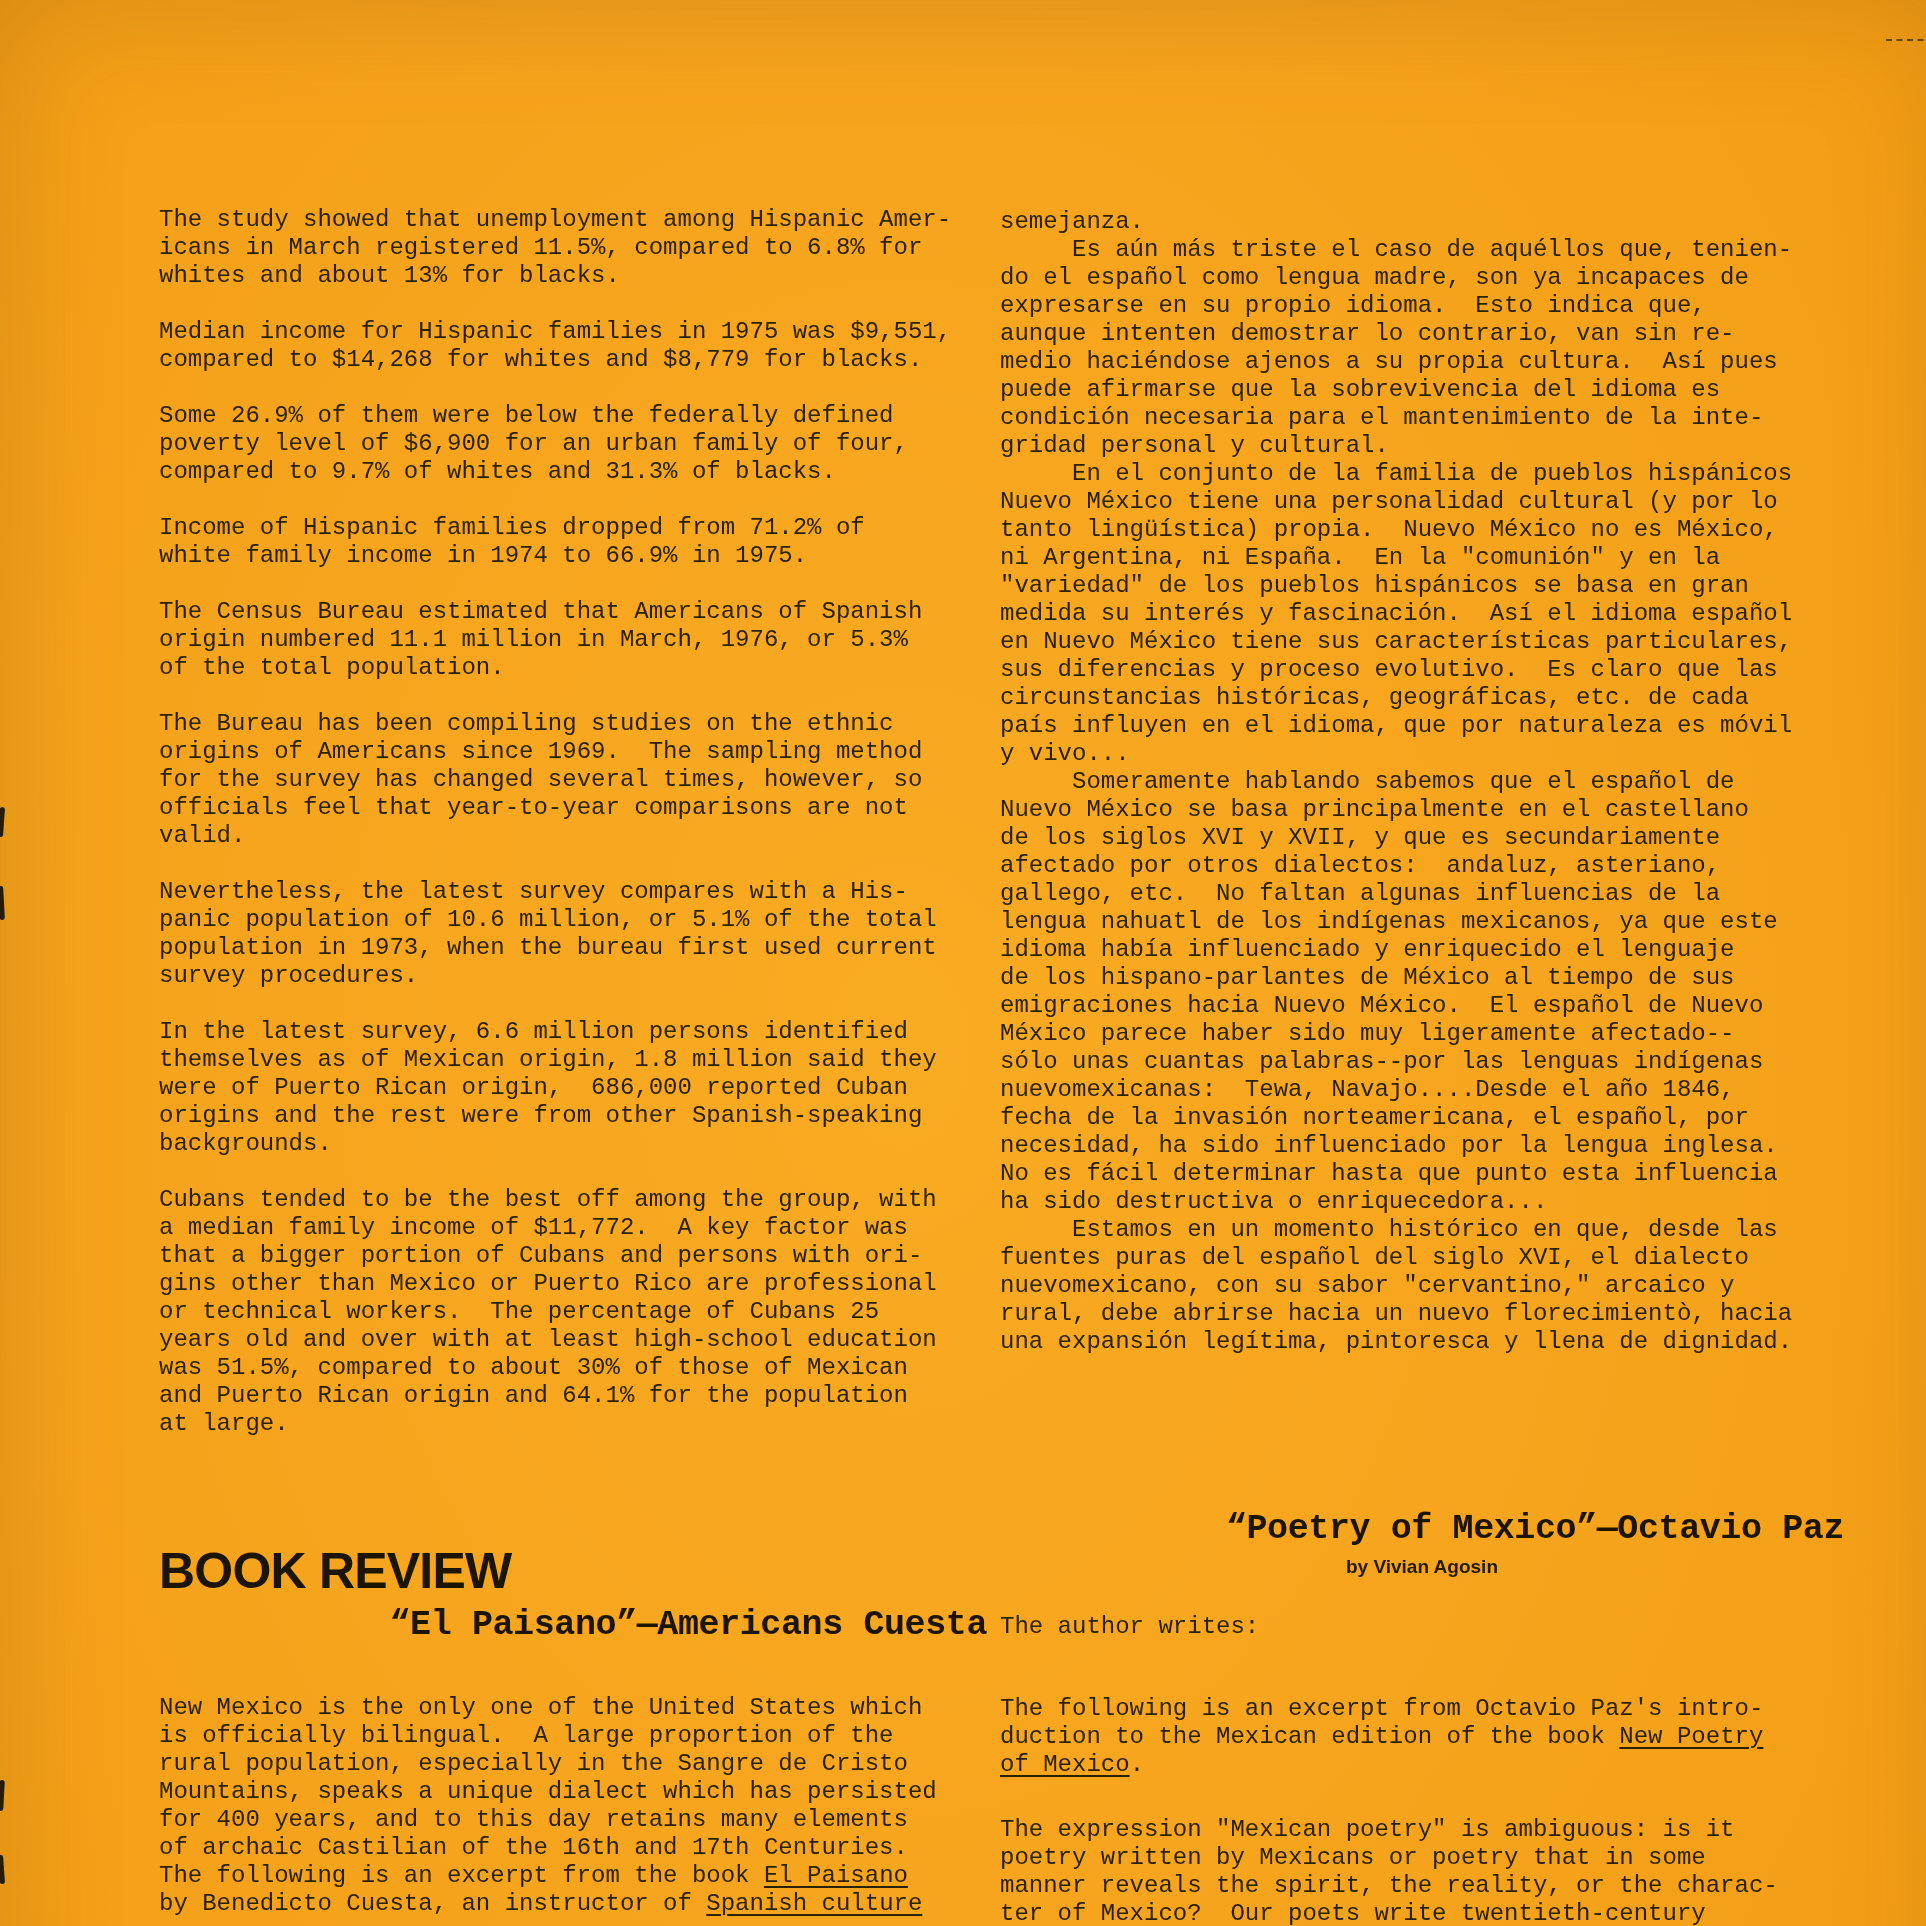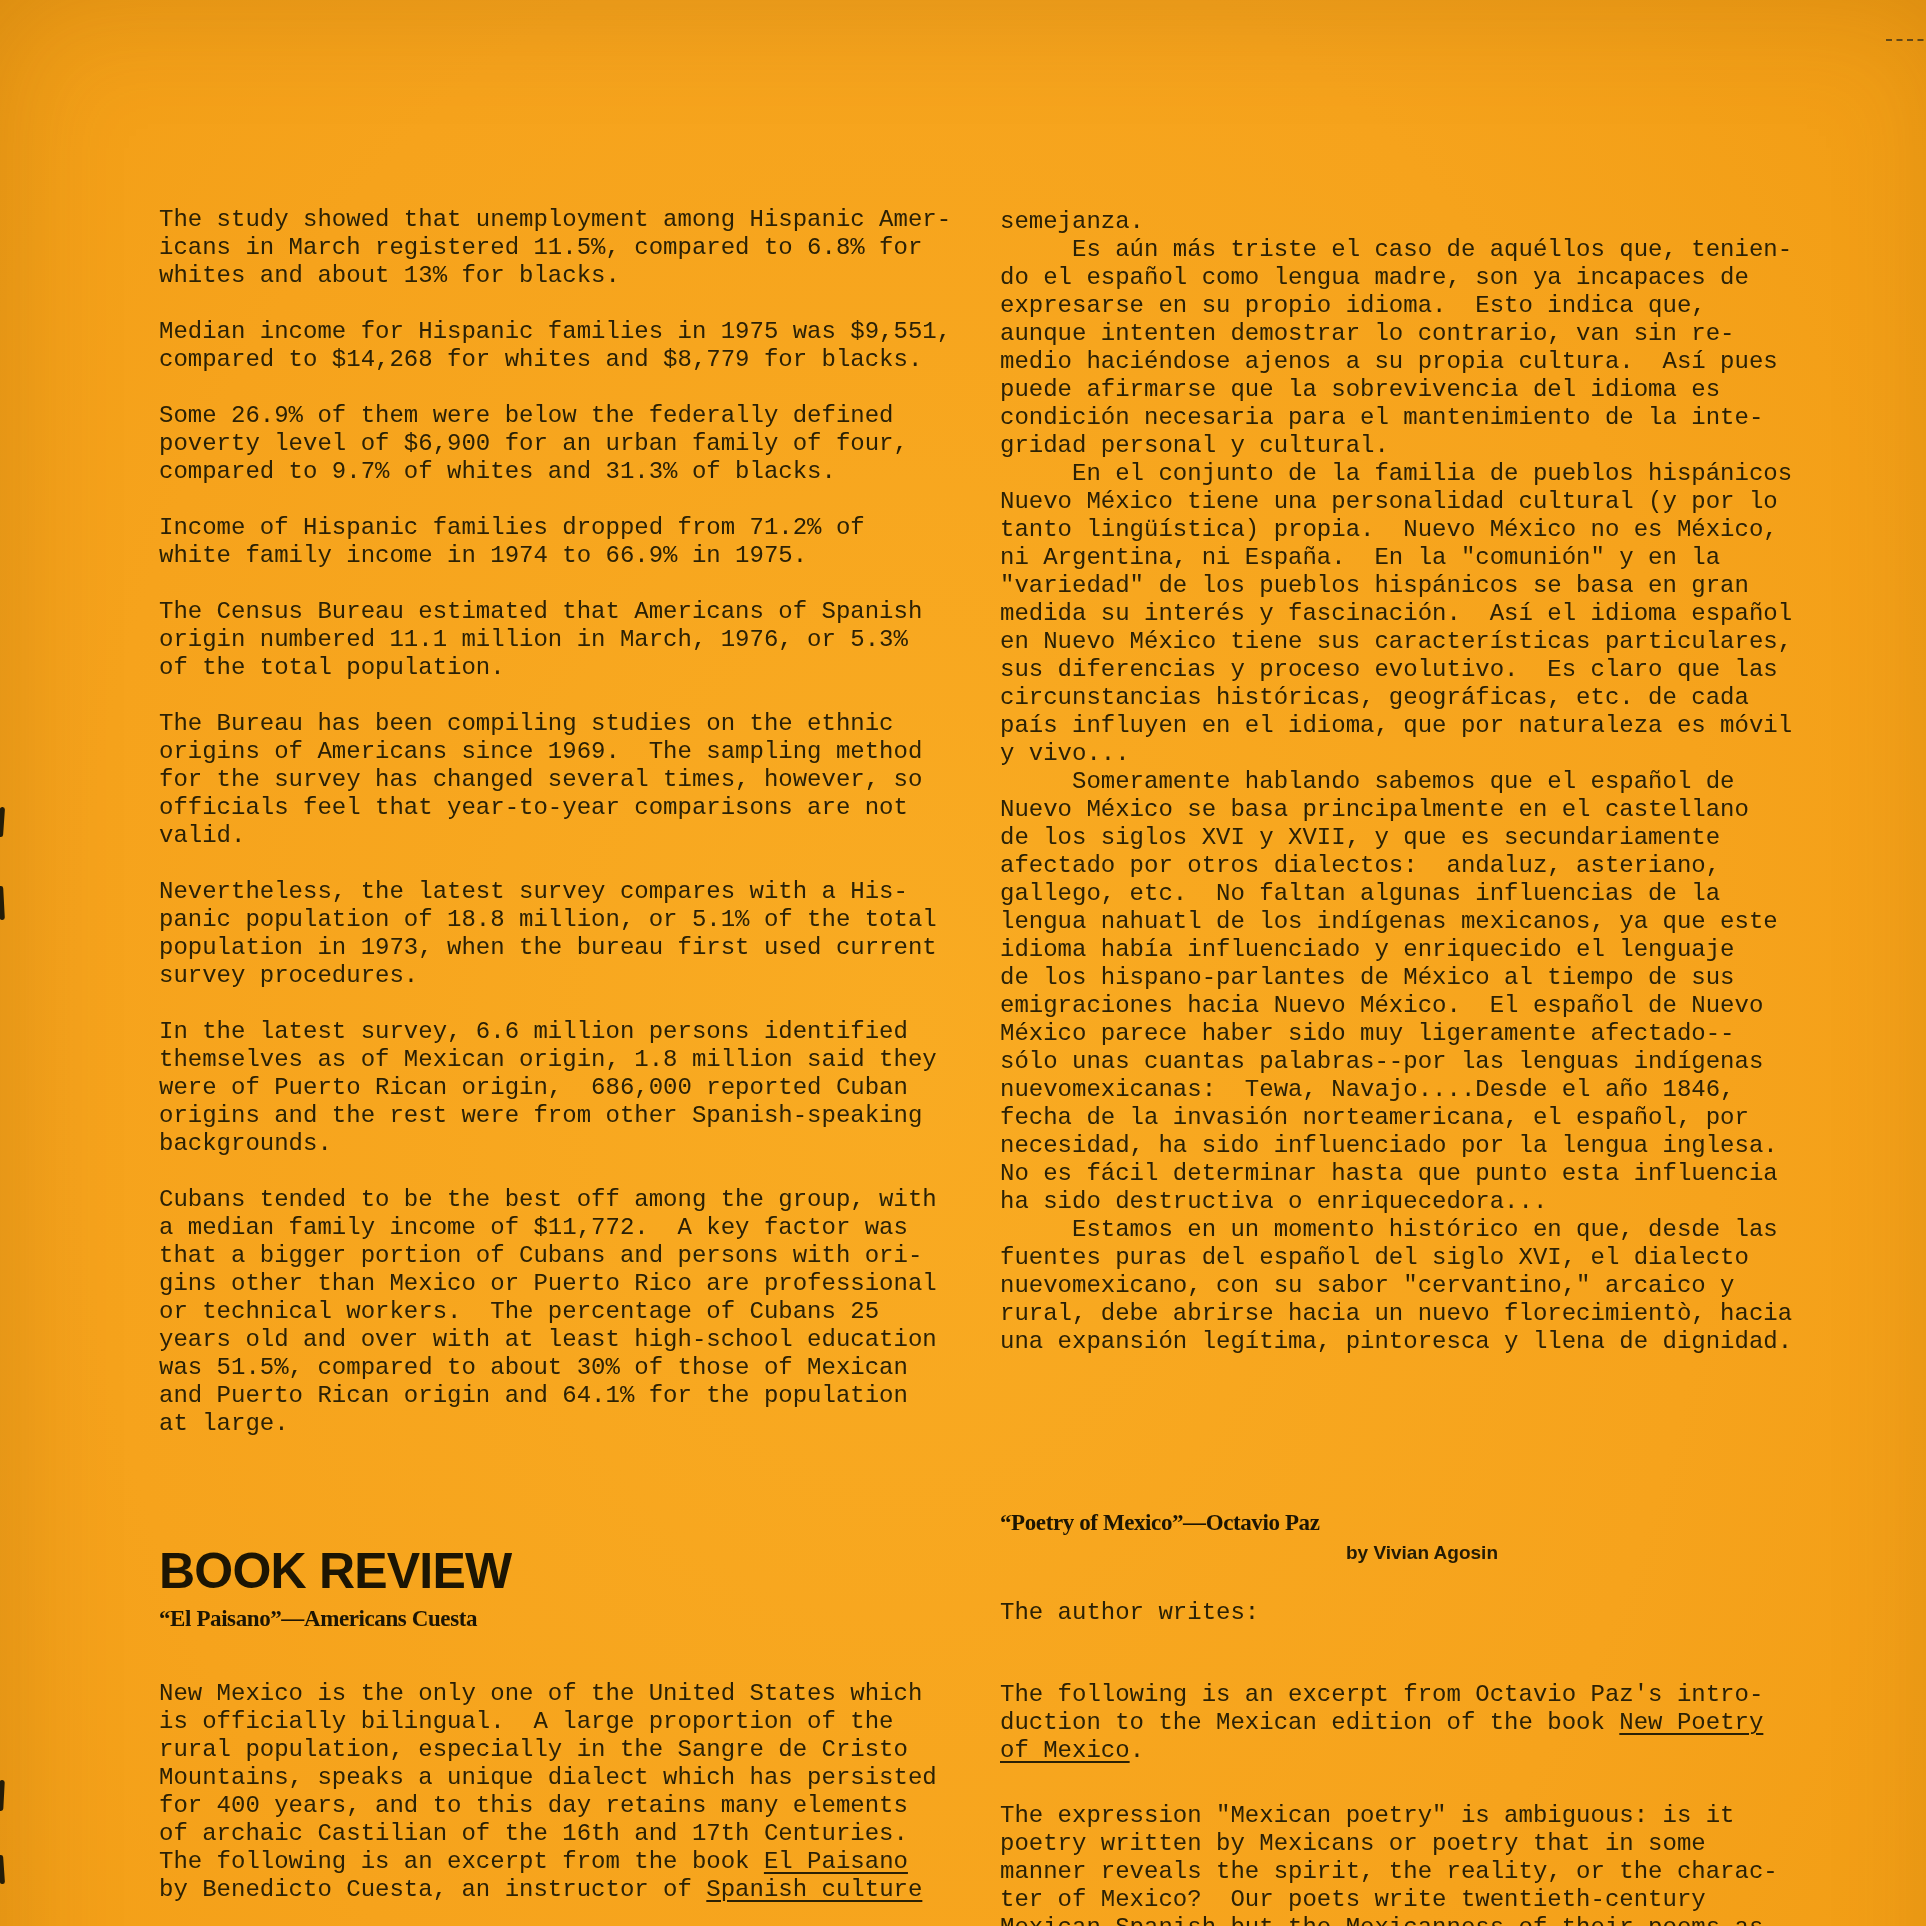--- a/index.html
+++ b/index.html
@@ -25,23 +25,23 @@
 
   .article-br { margin-top:108px; }
   .article-poetry { margin-top:154px; }
 
   .h-main {
     font-family:"Liberation Sans",sans-serif; font-weight:700;
     font-size:50px; line-height:1; letter-spacing:-0.8px;
     text-align:left; color:#1c1503;
   }
   .h-sub {
-    font-family:Liberation Serif, serif; font-weight:700;
-    font-size:23px; line-height:1.1; letter-spacing:-0.4px;
-    text-align:left; color:#1c1503; margin-top:10px;
+    font-family:Liberation Mono, monospace; font-weight:700;
+    font-size:35px; line-height:1.1; letter-spacing:-0.4px;
+    text-align:right; color:#1c1503; margin-top:10px;
   }
   .article-poetry .h-sub { margin-top:0; }
   .byline {
     font-family:"Liberation Sans",sans-serif; font-weight:700;
     font-size:19px; line-height:1; text-align:center;
     color:#241b04; margin-top:8px;
   }
   .article-body { margin-top:49px; }
   .article-poetry .article-body { margin-top:54px; }
   .intro { margin-bottom:35px; }
@@ -87,21 +87,21 @@
 white family income in 1974 to 66.9% in 1975.</p>
     <p class="para">The Census Bureau estimated that Americans of Spanish
 origin numbered 11.1 million in March, 1976, or 5.3%
 of the total population.</p>
     <p class="para">The Bureau has been compiling studies on the ethnic
 origins of Americans since 1969.  The sampling method
 for the survey has changed several times, however, so
 officials feel that year-to-year comparisons are not
 valid.</p>
     <p class="para">Nevertheless, the latest survey compares with a His-
-panic population of 18.8 million, or 5.1% of the total
+panic population of 10.6 million, or 5.1% of the total
 population in 1973, when the bureau first used current
 survey procedures.</p>
     <p class="para">In the latest survey, 6.6 million persons identified
 themselves as of Mexican origin, 1.8 million said they
 were of Puerto Rican origin,  686,000 reported Cuban
 origins and the rest were from other Spanish-speaking
 backgrounds.</p>
     <p class="para no-gap">Cubans tended to be the best off among the group, with
 a median family income of $11,772.  A key factor was
 that a bigger portion of Cubans and persons with ori-

